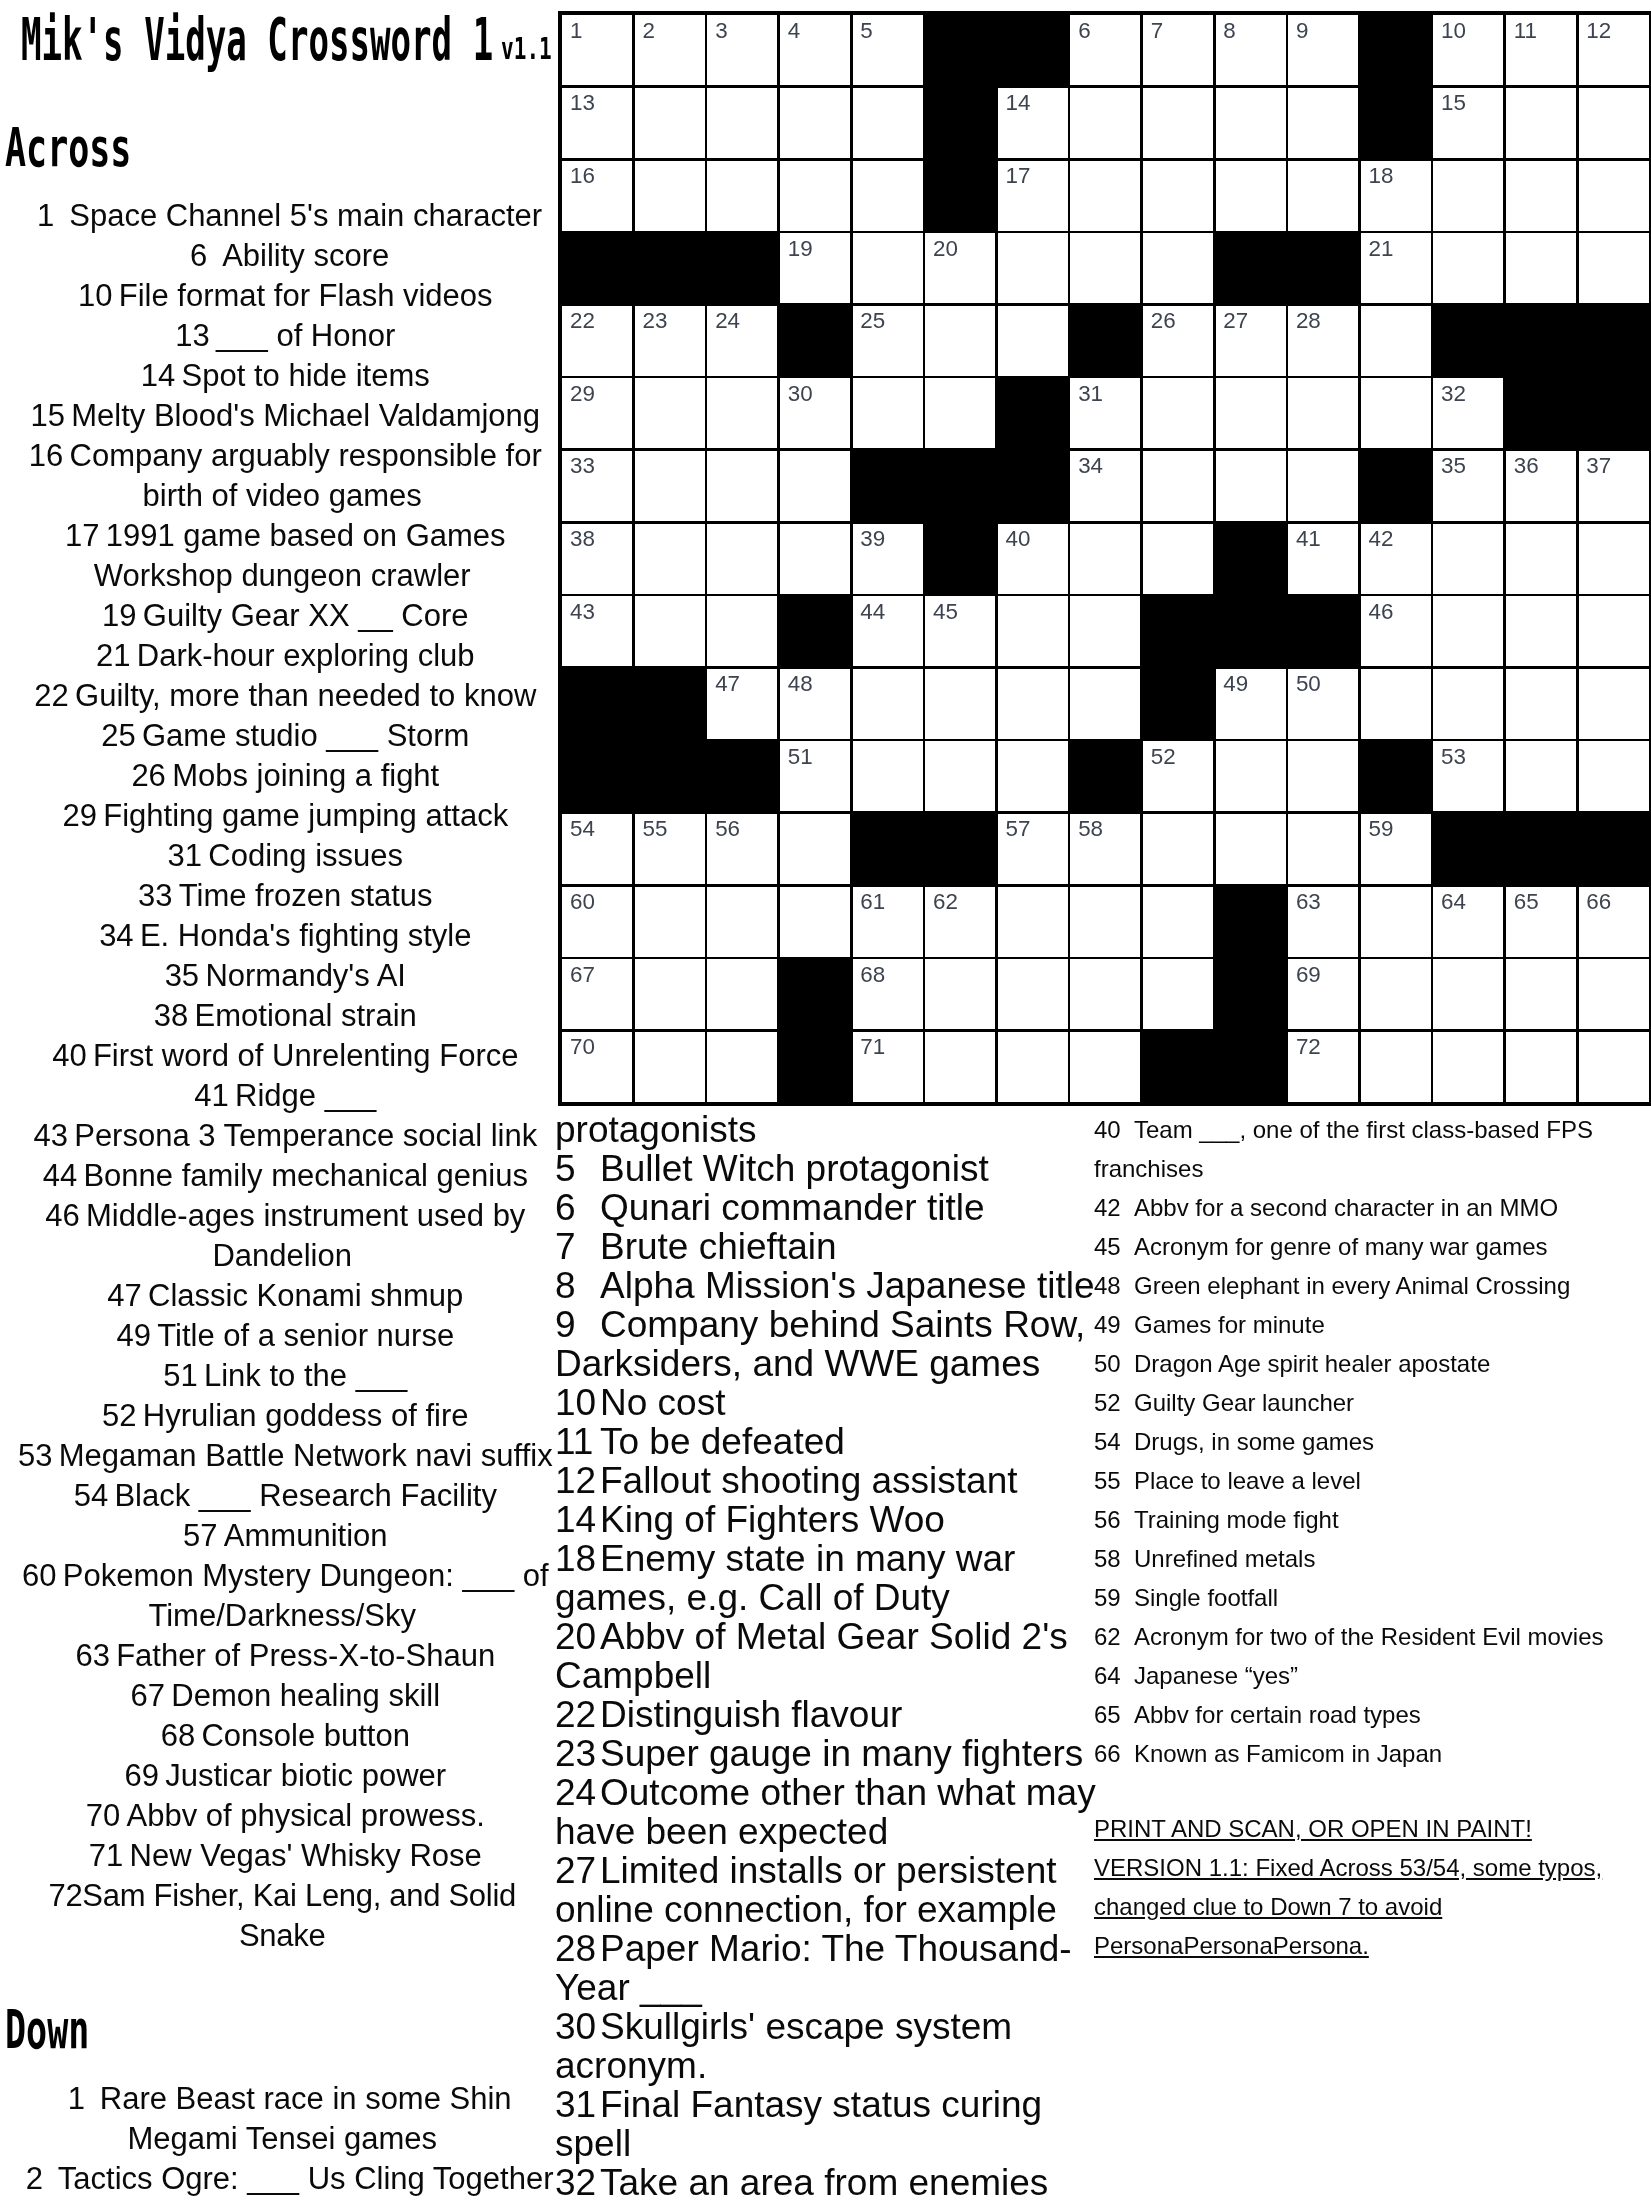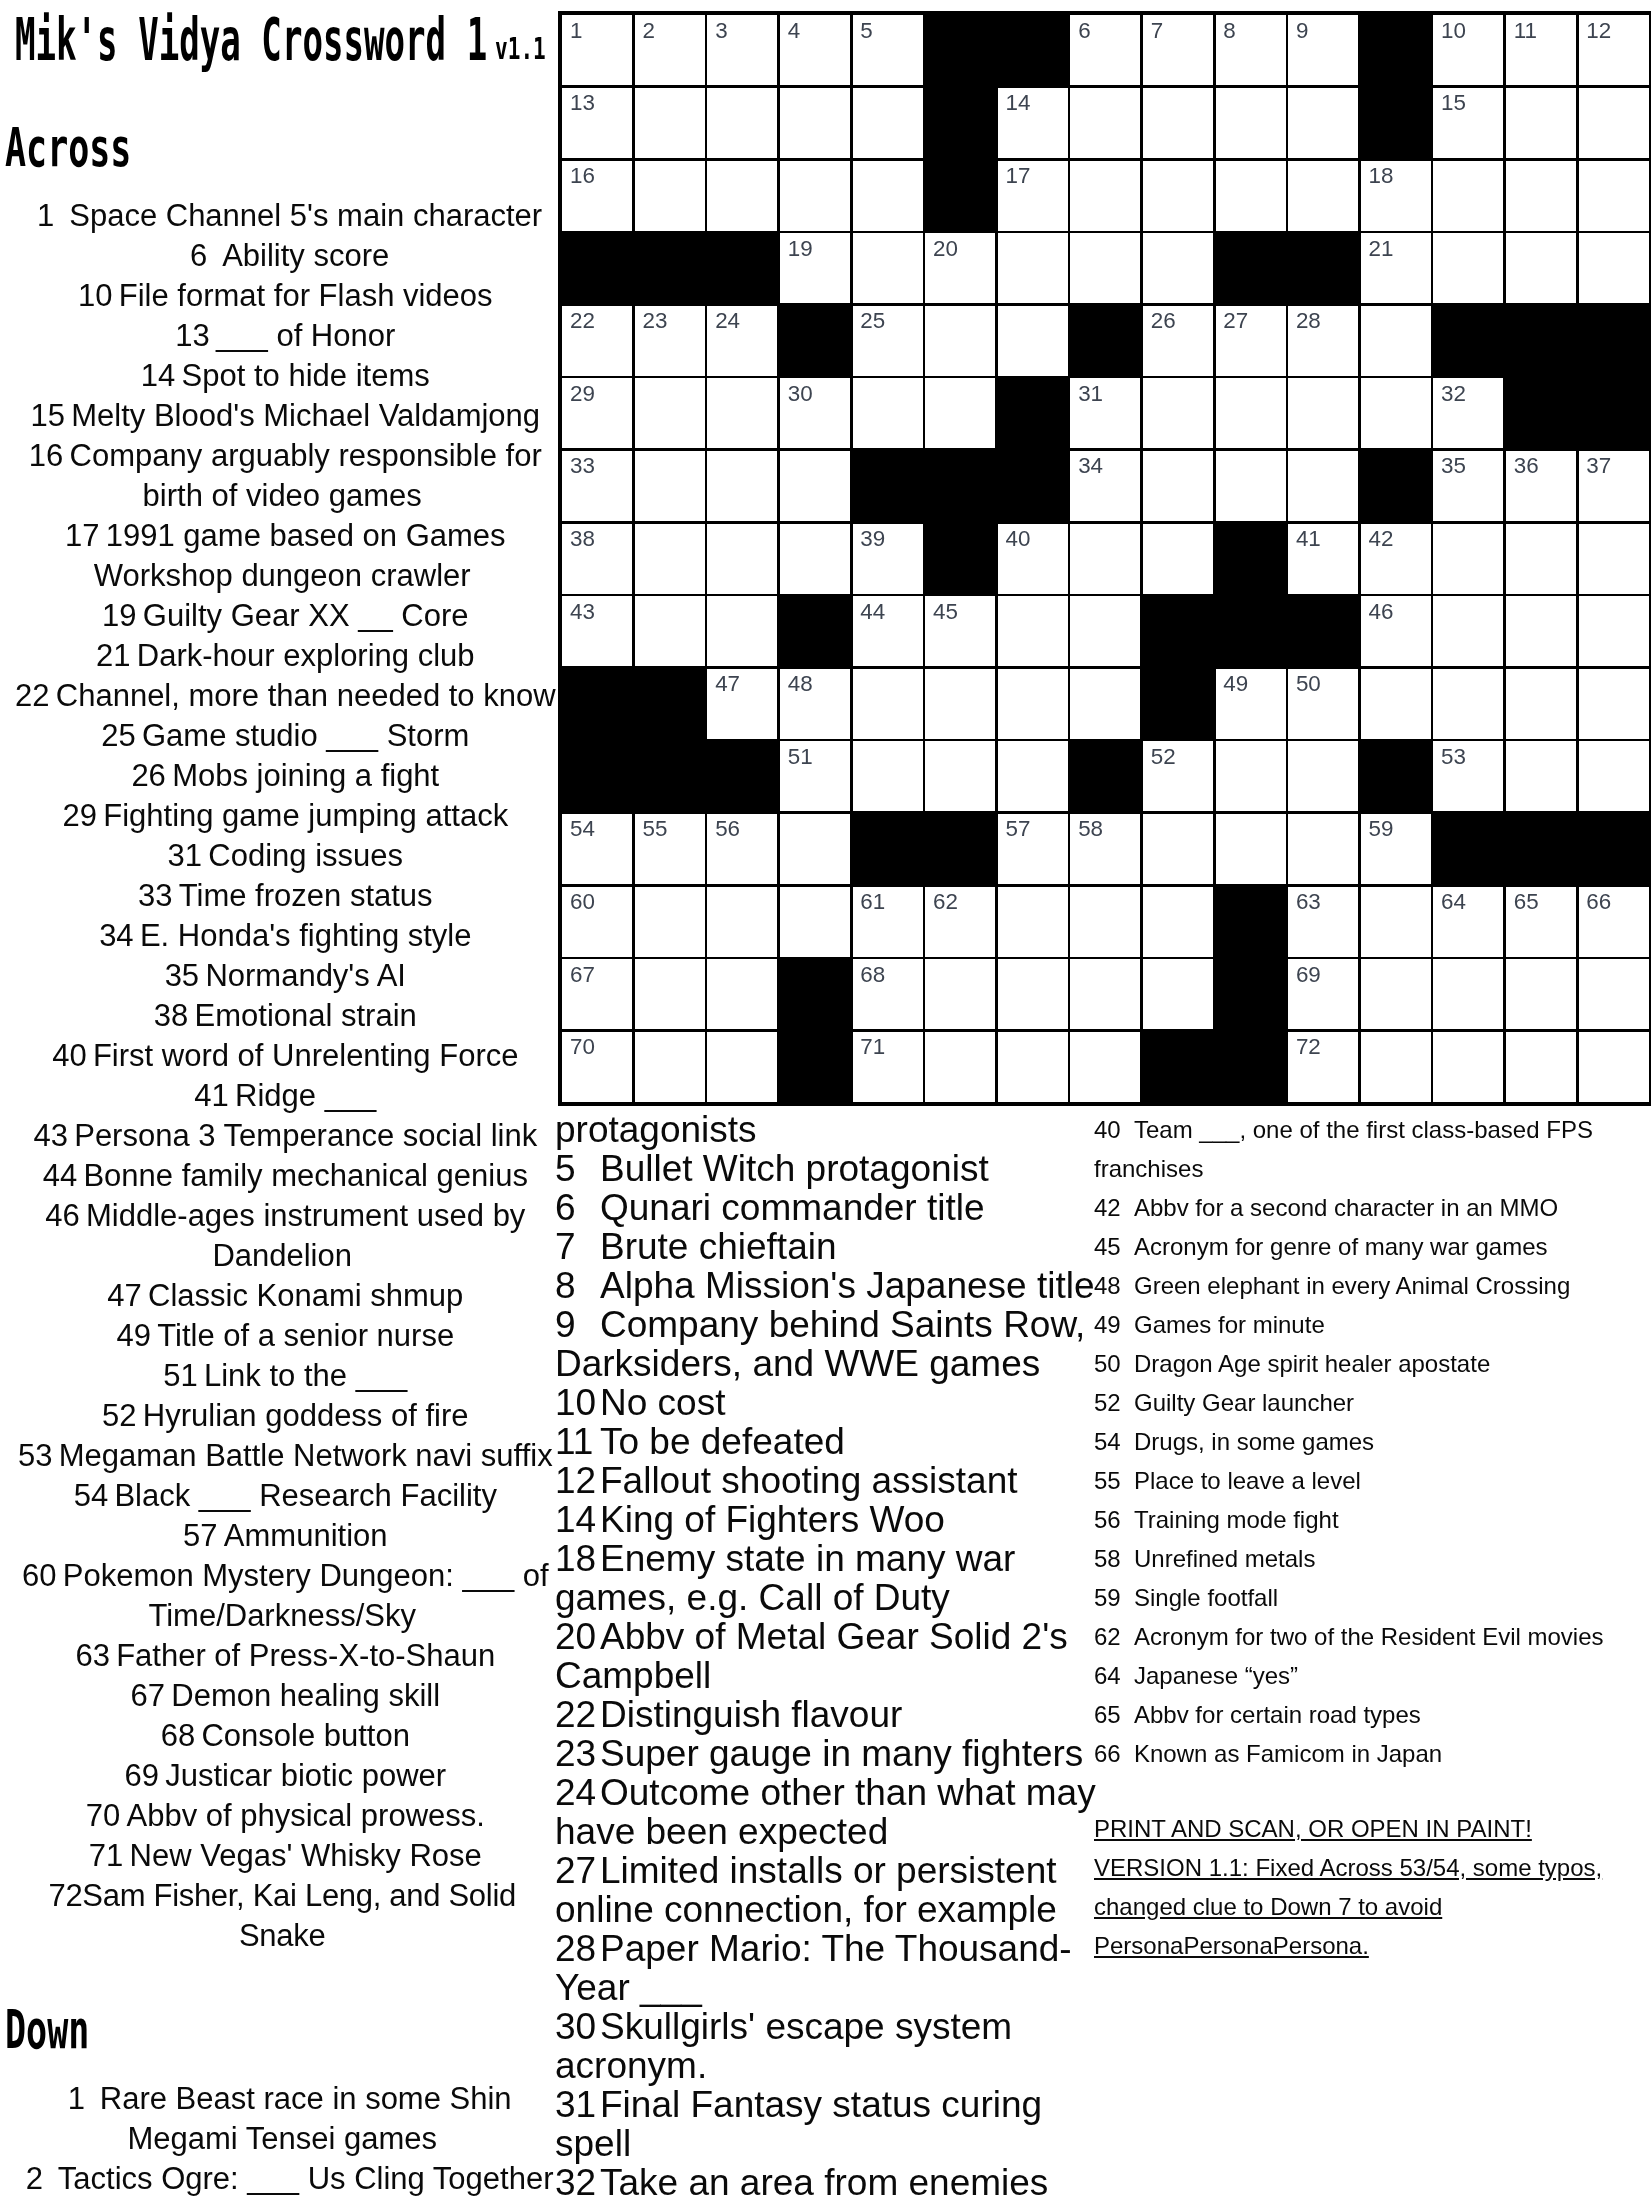--- a/index.html
+++ b/index.html
@@ -7,21 +7,21 @@
     width:1652px;height:2203px;overflow:hidden;position:relative;
     background:#ffffff;color:#0a0a0a;
     font-family:"Liberation Sans",sans-serif;
   }
   
   .pixel{
     font-family:"DejaVu Sans Mono",monospace;
     font-weight:bold;color:#000;white-space:nowrap;
     display:inline-block;transform-origin:left top;
   }
-  #title-block{position:absolute;left:15px;top:10.3px;height:69px;}
+  #title-block{position:absolute;left:21px;top:10.3px;height:69px;}
   #title-main{font-size:55px;line-height:55px;transform:scaleX(0.62) scaleY(1.08);}
   #title-version{position:absolute;left:480px;top:22.4px;font-size:31px;line-height:31px;transform:scaleX(0.68);}
   .section-header{font-size:50px;line-height:50px;transform:scaleX(0.70) scaleY(1.05);}
   
   .clue-col{position:absolute;font-size:31px;line-height:40px;}
   #col-left{left:5.2px;top:122px;width:554px;}
   #col-left .clue-list{margin-top:22.4px;text-align:center;}
   #col-mid{left:555px;top:1110px;width:544px;font-size:37px;line-height:39px;}
   #col-right{left:1094px;top:1110px;width:558px;font-size:24px;line-height:39px;}
   .clue{margin:0;}
@@ -435,21 +435,21 @@
       <div class="clue"><span class="cnum">1</span><span class="ctext">Space Channel 5's main character</span></div>
       <div class="clue"><span class="cnum">6</span><span class="ctext">Ability score</span></div>
       <div class="clue"><span class="cnum">10</span><span class="ctext">File format for Flash videos</span></div>
       <div class="clue"><span class="cnum">13</span><span class="ctext">___ of Honor</span></div>
       <div class="clue"><span class="cnum">14</span><span class="ctext">Spot to hide items</span></div>
       <div class="clue"><span class="cnum">15</span><span class="ctext">Melty Blood's Michael Valdamjong</span></div>
       <div class="clue"><span class="cnum">16</span><span class="ctext">Company arguably responsible for birth of video games</span></div>
       <div class="clue"><span class="cnum">17</span><span class="ctext">1991 game based on Games Workshop dungeon crawler</span></div>
       <div class="clue"><span class="cnum">19</span><span class="ctext">Guilty Gear XX __ Core</span></div>
       <div class="clue"><span class="cnum">21</span><span class="ctext">Dark-hour exploring club</span></div>
-      <div class="clue"><span class="cnum">22</span><span class="ctext">Channel, more than needed to know</span></div>
+      <div class="clue"><span class="cnum">22</span><span class="ctext">Guilty, more than needed to know</span></div>
       <div class="clue"><span class="cnum">25</span><span class="ctext">Game studio ___ Storm</span></div>
       <div class="clue"><span class="cnum">26</span><span class="ctext">Mobs joining a fight</span></div>
       <div class="clue"><span class="cnum">29</span><span class="ctext">Fighting game jumping attack</span></div>
       <div class="clue"><span class="cnum">31</span><span class="ctext">Coding issues</span></div>
       <div class="clue"><span class="cnum">33</span><span class="ctext">Time frozen status</span></div>
       <div class="clue"><span class="cnum">34</span><span class="ctext">E. Honda's fighting style</span></div>
       <div class="clue"><span class="cnum">35</span><span class="ctext">Normandy's AI</span></div>
       <div class="clue"><span class="cnum">38</span><span class="ctext">Emotional strain</span></div>
       <div class="clue"><span class="cnum">40</span><span class="ctext">First word of Unrelenting Force</span></div>
       <div class="clue"><span class="cnum">41</span><span class="ctext">Ridge ___</span></div>

